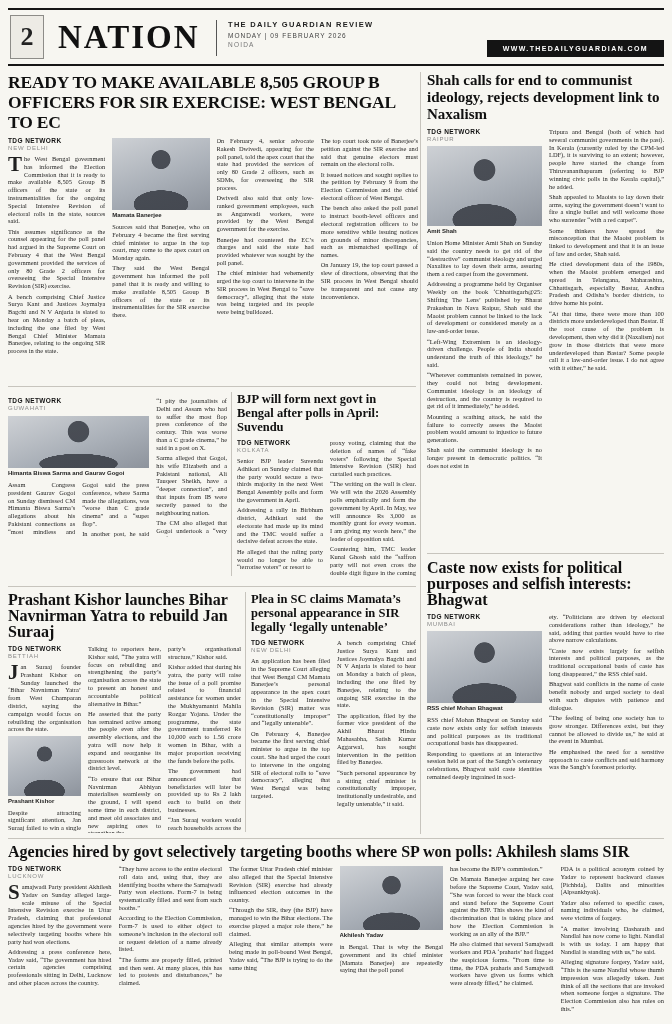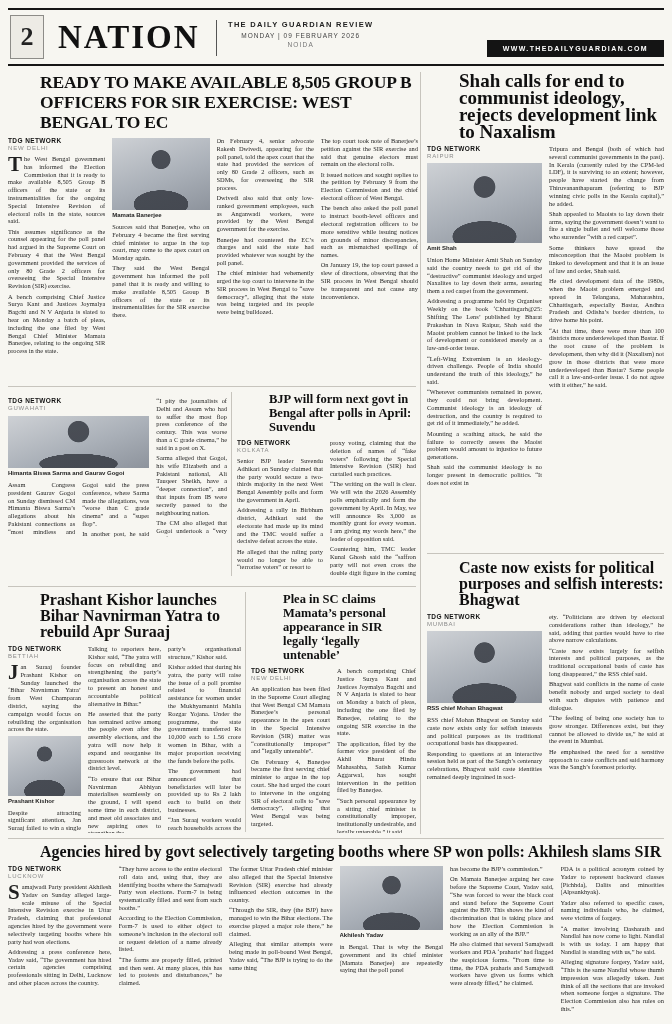--- a/index.html
+++ b/index.html
@@ -6,31 +6,31 @@
   body{background:#dcdad5;font-family:"Liberation Serif",serif;}
   .page{position:relative;width:672px;height:1024px;background:#f7f6f1;overflow:hidden;color:#1d1d1d;margin:0 auto;}
   .rule-black{position:absolute;background:#161616;}
   .hline,.vline{position:absolute;background:#c7c4bd;}
   
   .pagenum{position:absolute;left:10px;top:15px;width:34px;height:44px;background:#edebe5;border:1px solid #8d8c88;
            font:bold 26px "Liberation Serif",serif;color:#222;display:flex;align-items:center;justify-content:center;}
   .section{position:absolute;left:58px;top:17px;font-family:"Liberation Serif",serif;font-weight:bold;
            font-size:33px;line-height:40px;letter-spacing:2px;color:#111;}
   .mastdiv{position:absolute;left:216px;top:20px;width:1px;height:36px;background:#555;}
-  .pubinfo{position:absolute;left:228px;top:20px;text-align:center;}
+  .pubinfo{position:absolute;left:228px;top:20px;}
   .pubname{font-family:"Liberation Sans",sans-serif;font-weight:bold;font-size:7.5px;letter-spacing:1.3px;color:#222;}
   .pubdate{font-family:"Liberation Sans",sans-serif;font-size:6.5px;letter-spacing:1px;color:#444;margin-top:3px;}
   .pubcity{font-family:"Liberation Sans",sans-serif;font-size:6.5px;letter-spacing:1.2px;color:#777;margin-top:2px;}
   .website{position:absolute;right:8px;top:40px;background:#141414;color:#fff;
            font-family:"Liberation Sans",sans-serif;font-weight:bold;font-size:7px;letter-spacing:1.4px;padding:5px 16px;}
   
   .art{position:absolute;overflow:hidden;}
-  .hl{font-family:"Liberation Serif",serif;font-weight:bold;color:#101010;margin-left:32px;}
+  .hl{font-family:"Liberation Serif",serif;font-weight:bold;color:#101010;}
   .hl-main{font-size:17.5px;line-height:20px;letter-spacing:-0.2px;}
-  .hl-lg{font-size:19px;line-height:17px;}
+  .hl-lg{font-size:15px;line-height:17px;}
   .hl-md{font-size:16px;line-height:16px;}
   .hl-sm{font-size:12.5px;line-height:14px;}
   .body{display:flex;gap:7px;margin-top:5px;overflow:hidden;}
   .col{flex:1;overflow:hidden;min-width:0;}
   .paras p{font-size:6.4px;line-height:7.8px;text-align:justify;margin-bottom:2.5px;color:#1f1f1f;}
   .dc p:first-child::first-letter{float:left;font-size:21px;line-height:16px;font-weight:bold;padding:1px 2px 0 0;}
   .byline{margin-bottom:4px;}
   .network{font-family:"Liberation Sans",sans-serif;font-weight:bold;font-size:6.5px;letter-spacing:.4px;color:#111;}
   .location{font-family:"Liberation Sans",sans-serif;font-size:6px;letter-spacing:.8px;color:#8b8b8b;margin-top:1px;}
   .figure{margin:1px 0 4px 0;}
@@ -245,21 +245,21 @@
             <p>“Caste now exists largely for selfish interests and political purposes, as the traditional occupational basis of caste has long disappeared,” the RSS chief said.</p>
             <p>Bhagwat said conflicts in the name of caste benefit nobody and urged society to deal with such disputes with patience and dialogue.</p>
             <p>“The feeling of being one society has to grow stronger. Differences exist, but they cannot be allowed to divide us,” he said at the event in Mumbai.</p>
             <p>He emphasised the need for a sensitive approach to caste conflicts and said harmony was the Sangh’s foremost priority.</p>
           </div>
       </div>
     </div>
   </article>
 
   <article class="art" id="art-kishor">
-    <h2 class="hl hl-md">Prashant Kishor launches Bihar Navnirman Yatra to rebuild Apr Suraaj</h2>
+    <h2 class="hl hl-md">Prashant Kishor launches Bihar Navnirman Yatra to rebuild Jan Suraaj</h2>
     <div class="body">
       <div class="col">
         <div class="byline">
           <div class="network">TDG NETWORK</div>
           <div class="location">BETTIAH</div>
         </div>
         <div class="paras dc">
             <p>Jan Suraaj founder Prashant Kishor on Sunday launched the ‘Bihar Navnirman Yatra’ from West Champaran district, saying the campaign would focus on rebuilding the organisation across the state.</p>
           </div>
         <figure class="figure">

